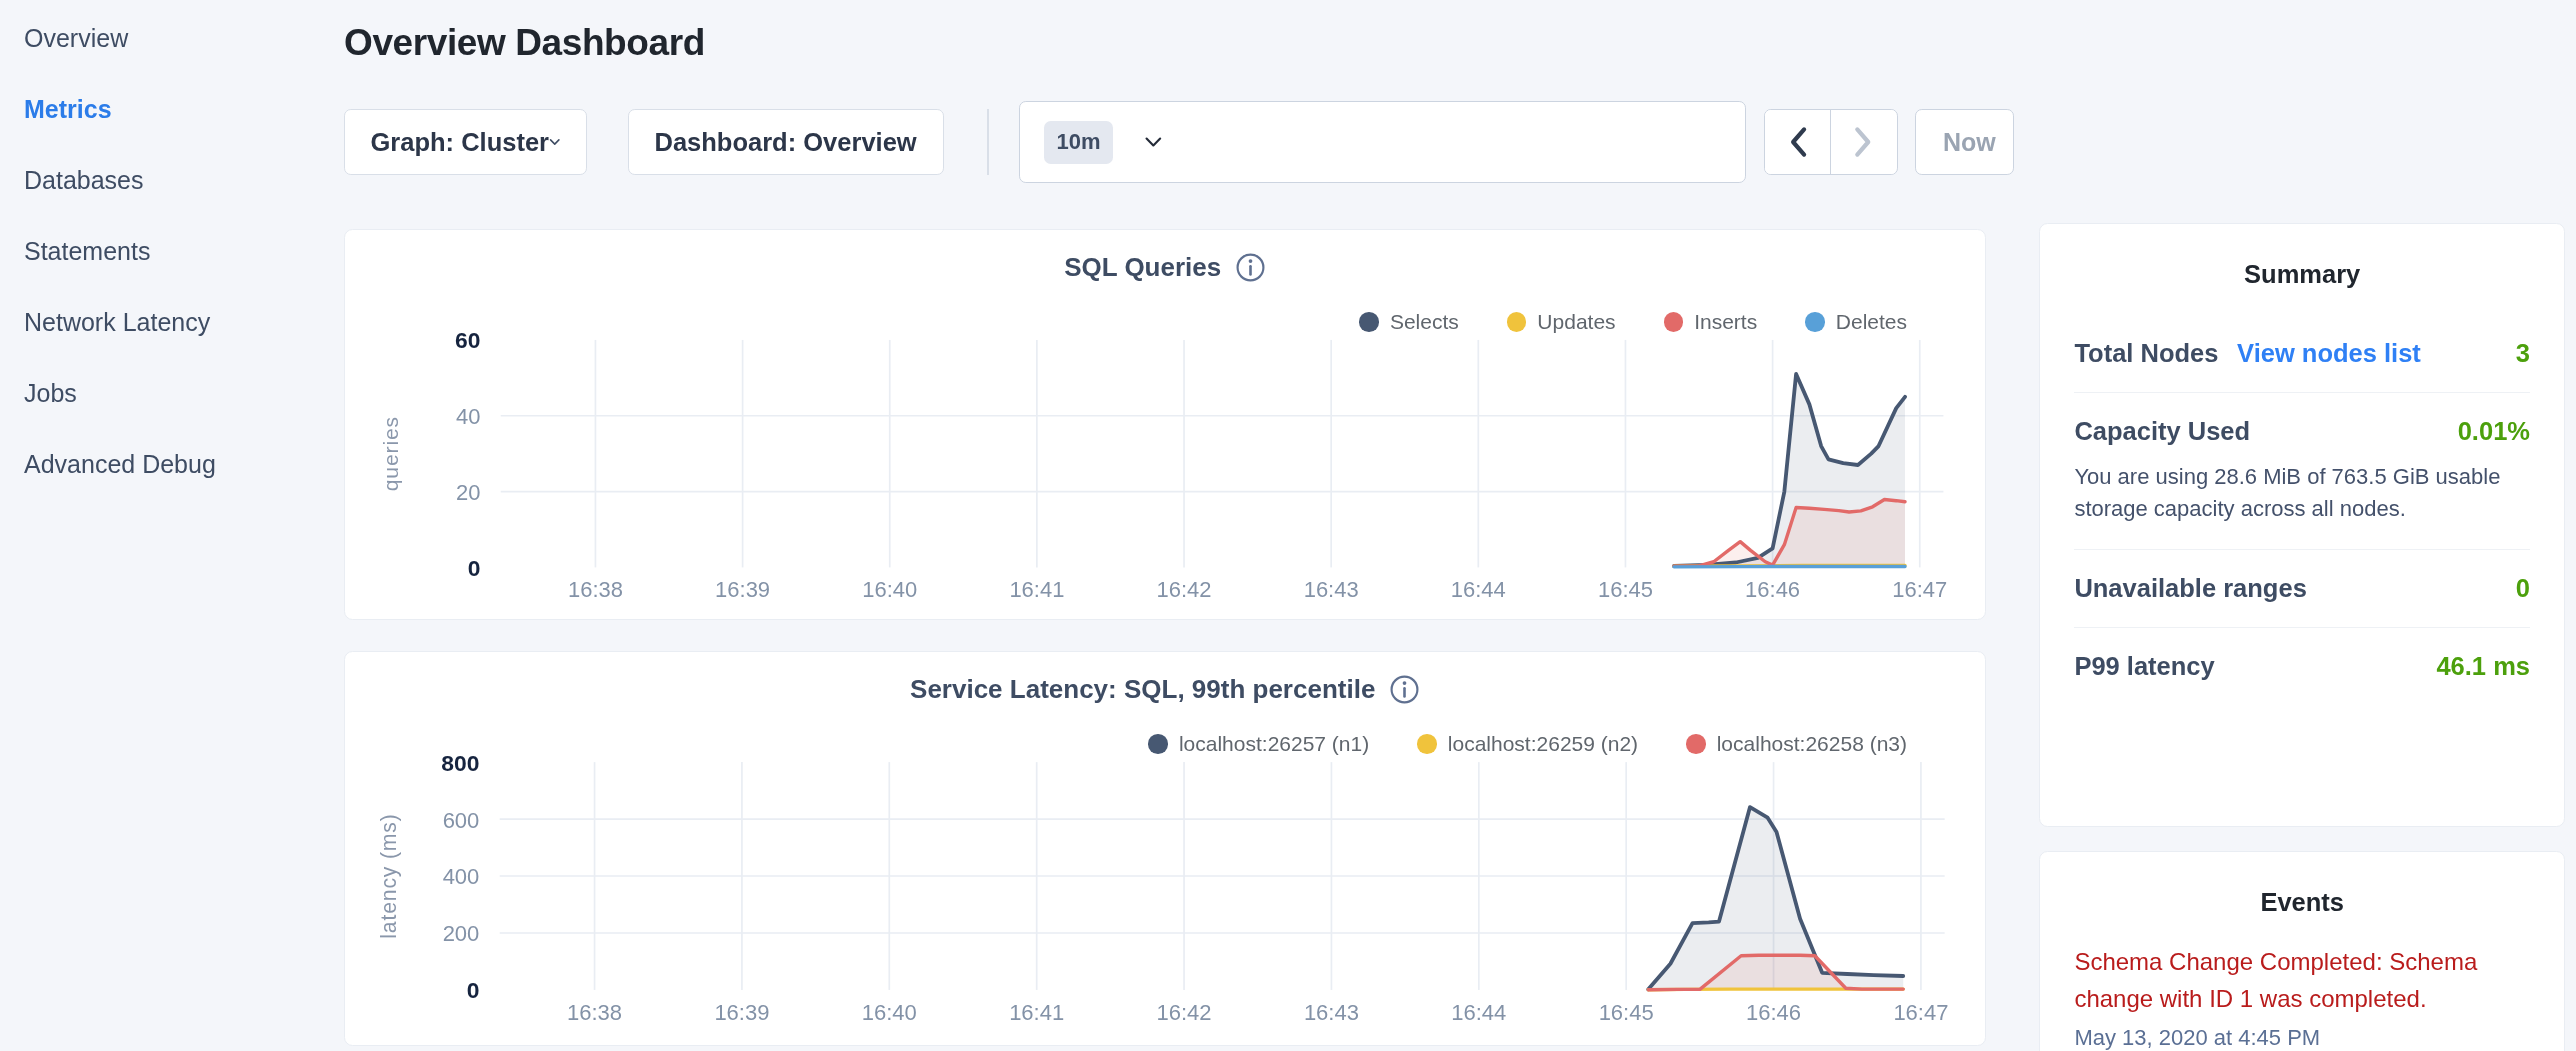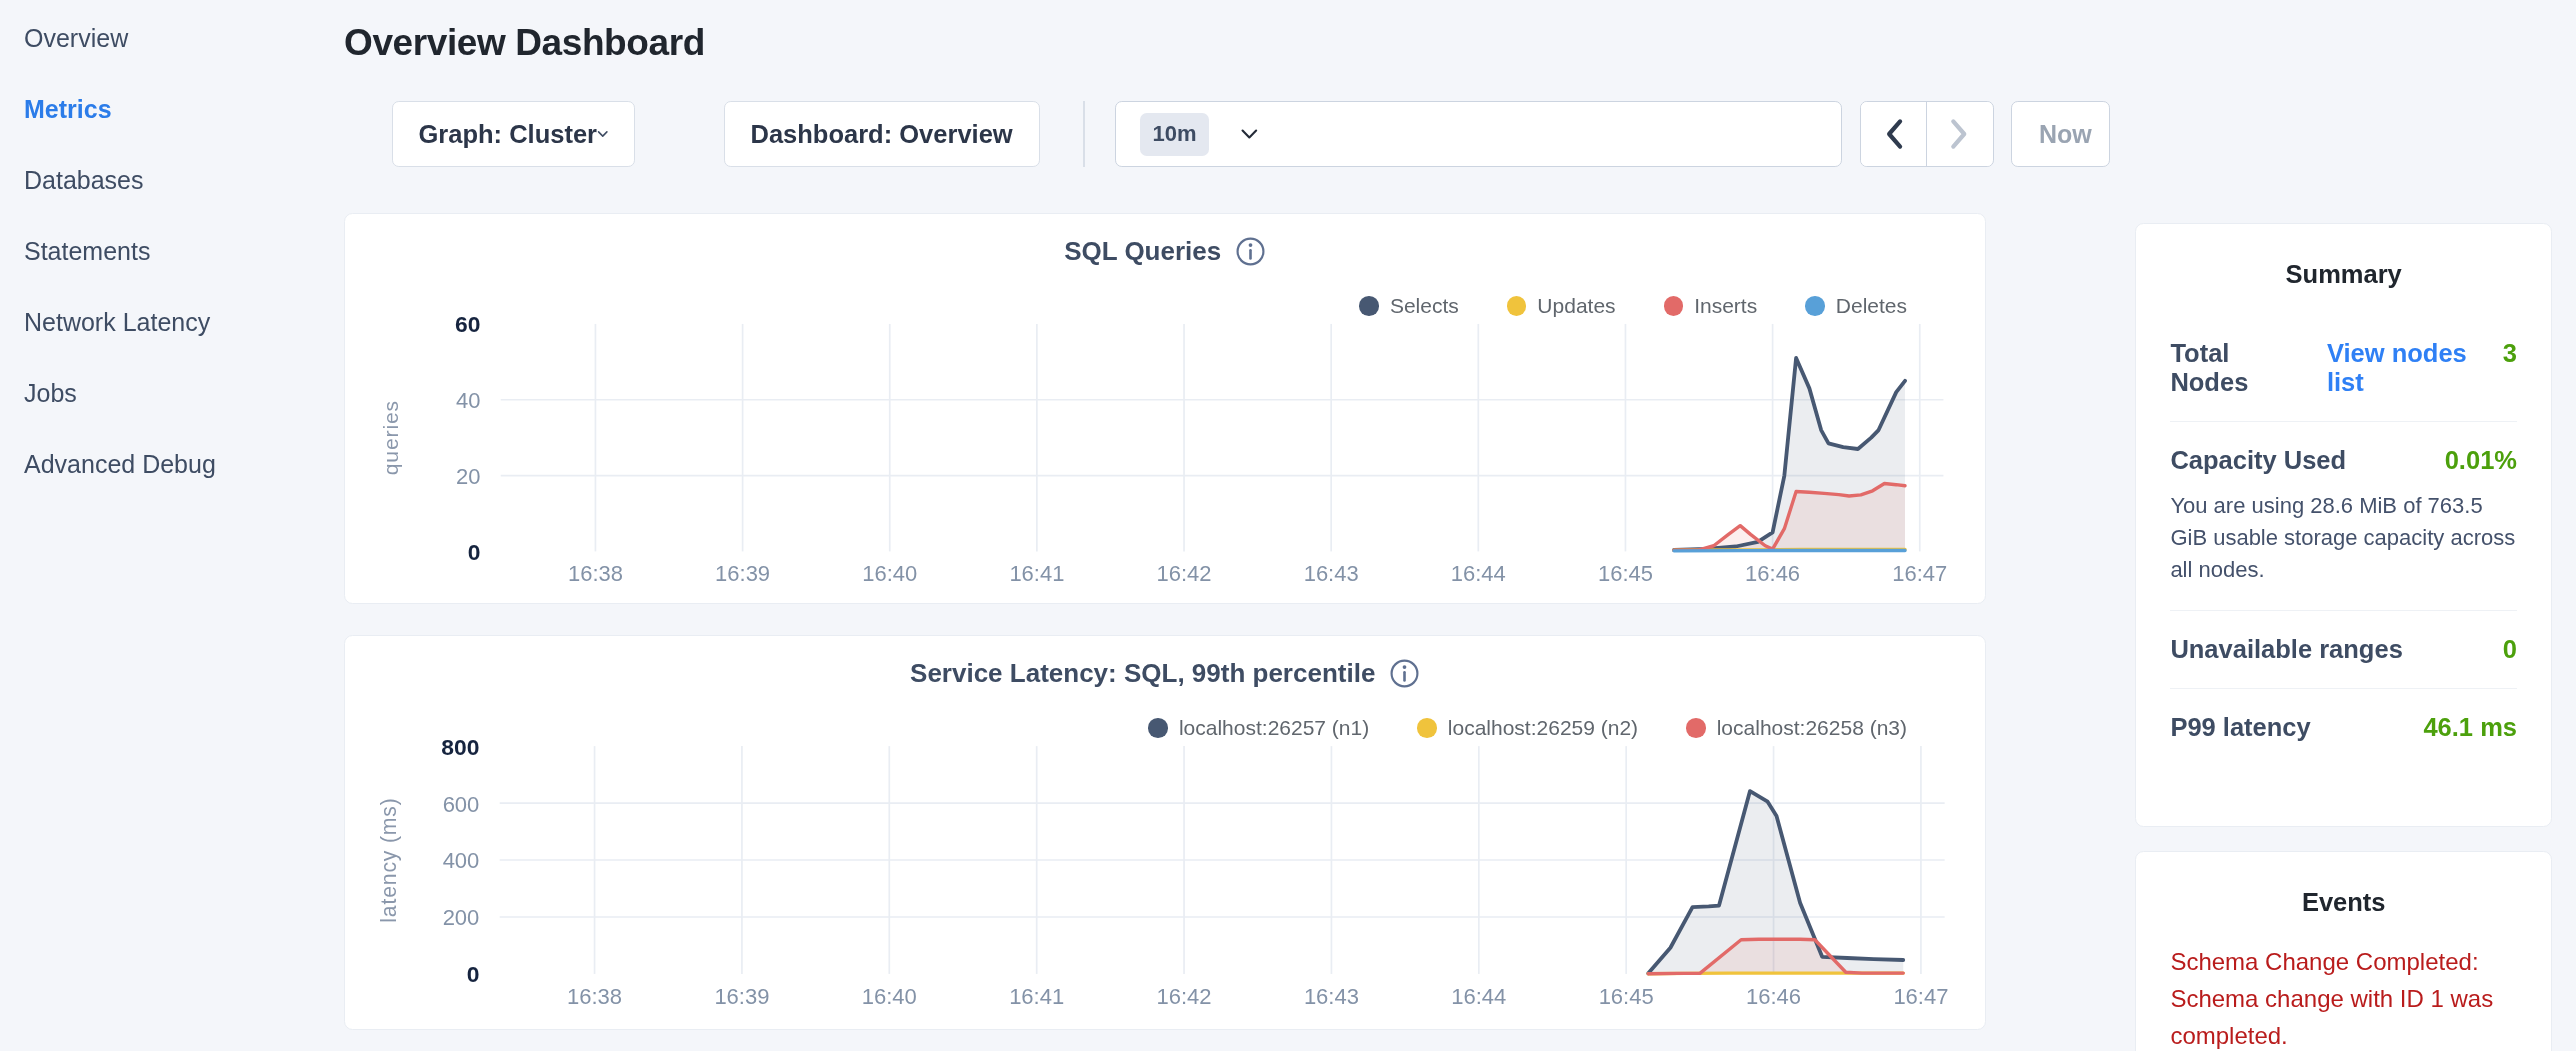--- a/index.html
+++ b/index.html
@@ -23,27 +23,27 @@
   .main { flex:0 0 1642px; padding-top:22px; }
   h1.page-title {
     font-size:37px; font-weight:600; color:#20262e; letter-spacing:-0.4px;
     margin-bottom:37px;
   }
   .controls { display:flex; align-items:center; margin-bottom:46px; white-space:nowrap; }
   .dropdown {
     height:66px; background:#fff; border:1.7px solid #d9dfe8; border-radius:6.8px;
     display:flex; align-items:center; justify-content:space-between;
     padding:0 25.5px; font-size:25.5px; font-weight:700; color:#2c3649;
-    font-family:"Liberation Sans", sans-serif; cursor:pointer;margin-left:48px;
+    font-family:"Liberation Sans", sans-serif; cursor:pointer;
   }
   .dd-graph { width:243px; margin-right:41px; }
   .dd-dash  { width:316px; }
   .vdivider { width:1.7px; height:66px; background:#d9dfe8; margin:0 30px 0 43px; }
   .time-box {
-    width:727px; height:66px; background:#fff; border:1.7px solid #ccd4e0; border-radius:6.8px;
+    width:727px; height:82px; background:#fff; border:1.7px solid #ccd4e0; border-radius:6.8px;
     display:flex; align-items:center; gap:31px; padding:0 24px; cursor:pointer;
   }
   .badge {
     background:#e4e8f0; border-radius:6.8px; padding:8.5px 12.8px;
     font-size:22px; font-weight:700; color:#3e4c63;
   }
   .time-label { font-size:25.5px; font-weight:700; color:#242b38; flex:1; }
   .arrow-group {
     margin-left:18.7px; height:66px; width:134px; background:#fff;
     border:1.7px solid #ccd4e0; border-radius:6.8px; display:flex; overflow:hidden;
@@ -77,21 +77,21 @@
   .legend-item { display:flex; align-items:center; gap:11px; font-size:21px; color:#60666d; }
   .dot { width:19.6px; height:19.6px; border-radius:50%; flex:0 0 auto; }
   svg.plot { position:absolute; left:0; top:0; width:100%; height:100%; }
   svg text { font-family:"Liberation Sans", sans-serif; }
   .grid { stroke:#e9edf3; stroke-width:2; }
   .xlab, .ylab { fill:#8392a7; font-size:26px; }
   .ylab-bold { fill:#16243f; font-size:27px; font-weight:700; }
   .yunit { fill:#8a97ab; font-size:25px; letter-spacing:1px; }
 
   
-  .right { flex:1; padding:223px 24px 0 25px; }
+  .right { flex:1; padding:223px 11px 0 25px; }
   .panel-card {
     background:#fff; border:0.9px solid #e9edf3; border-radius:8.5px;
     padding:31px 34px; margin-bottom:24px;
   }
   .summary-card { height:604px; overflow:hidden; }
   .events-card  { height:272px; overflow:hidden; }
   .panel-title {
     text-align:center; font-size:25.5px; font-weight:700; color:#20262e; margin:5.1px 0 25.5px;
   }
   .sum-row { padding:24px 0; }

